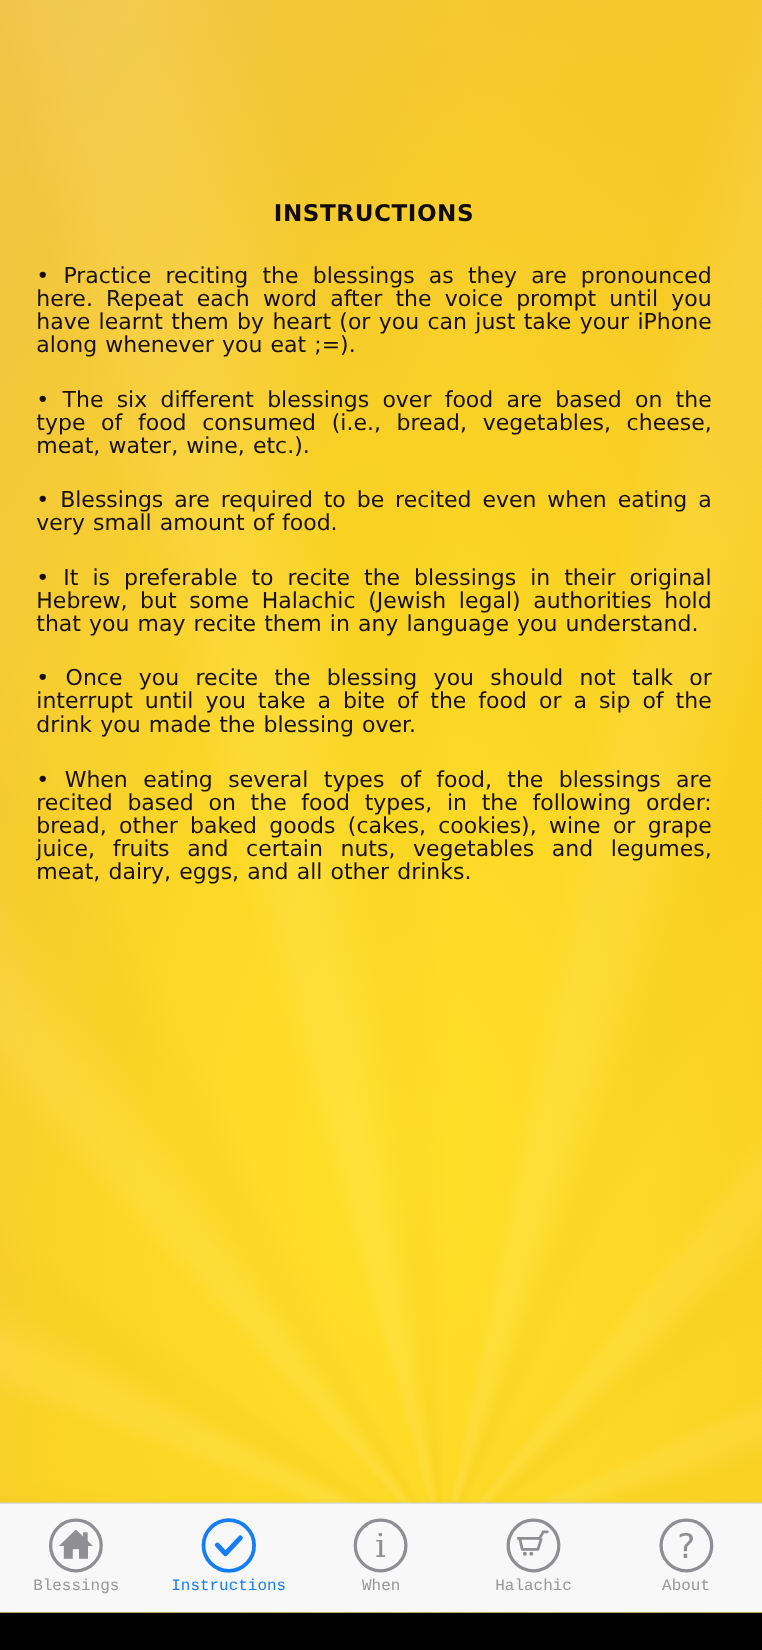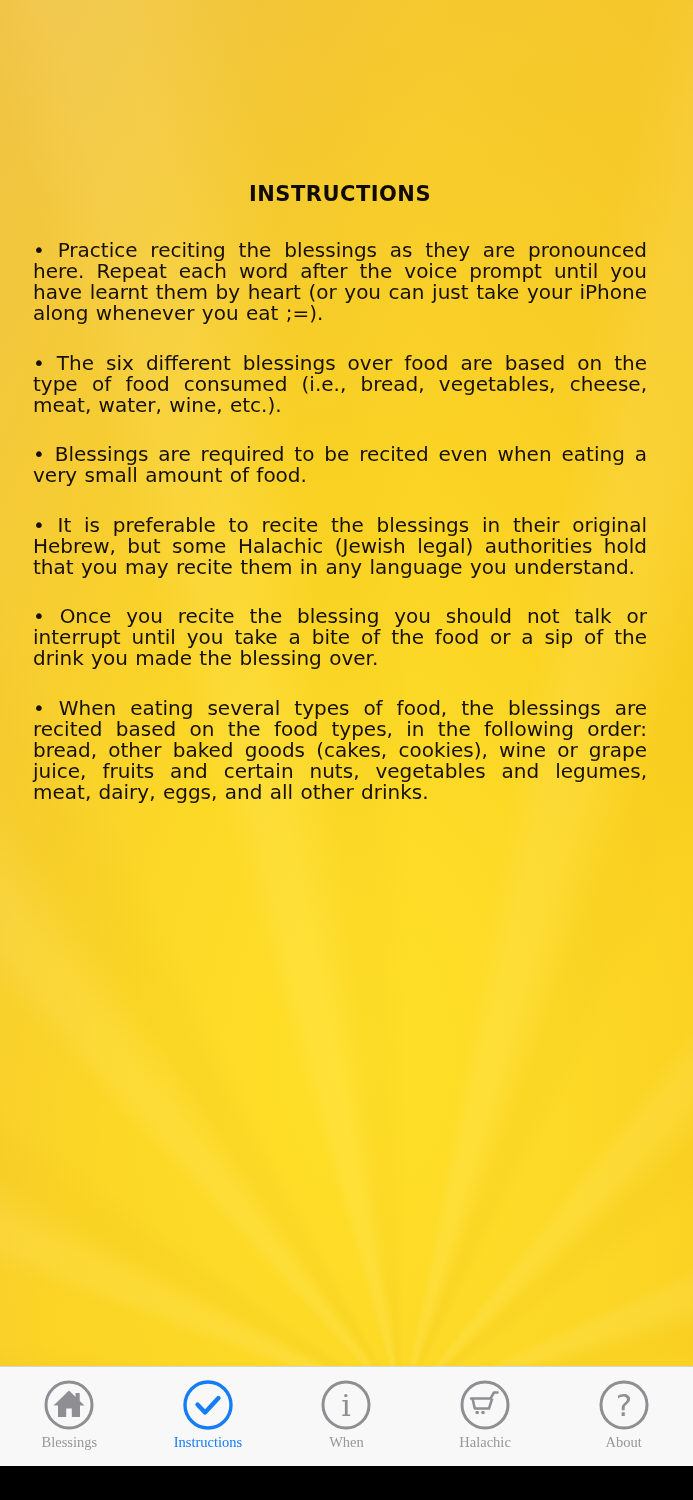--- a/index.html
+++ b/index.html
@@ -66,21 +66,21 @@
   }
   .tab .icon-wrap {
     margin-top: 12px;
     width: 52px; height: 52px;
     display: flex;
     align-items: center;
     justify-content: center;
   }
   .tab .tab-label {
     margin-top: 3px;
-    font-family: Liberation Serif, serif;
+    font-family: Liberation Mono, monospace;
     font-size: 14.5px;
     color: #979797;
   }
   .tab.active { color: var(--active-color); }
   .tab.active .tab-label { color: var(--active-color); }
 </style>
 </head>
 <body>
 
 <div class="screen">

